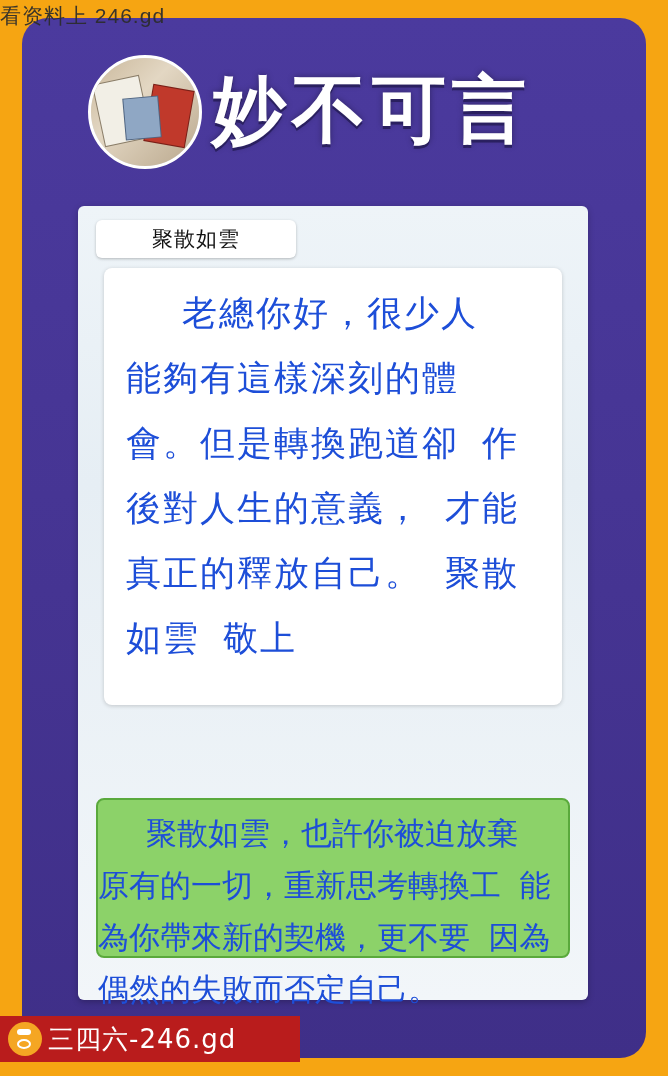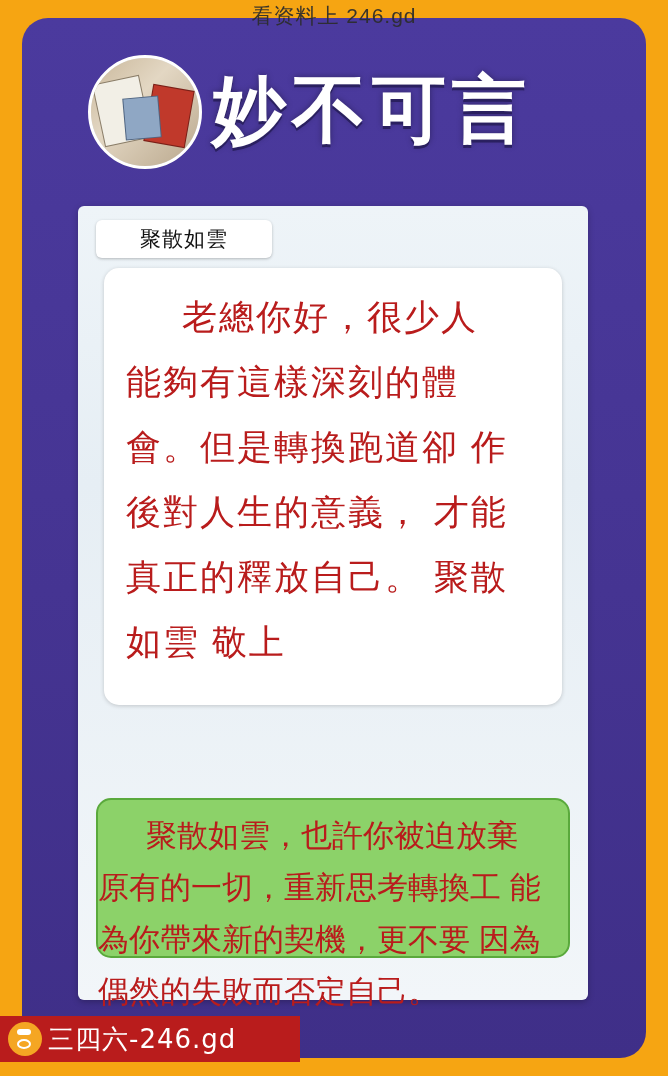--- a/index.html
+++ b/index.html
@@ -31,21 +31,20 @@
   }
   .purple-card.inner-shade {
     background: linear-gradient(180deg, #4b3a9e 0%, #453492 55%, #3f2f88 100%);
   }
   
   .watermark-top {
     position: absolute;
     top: 2px;
     left: 0;
     width: 100%;
-    text-align: center;
     color: #2c2c2c;
     font-size: 21px;
     letter-spacing: 1px;
     font-family: "Liberation Sans", sans-serif;
     z-index: 40;
     opacity: 0.92;
   }
   
   .header {
     position: absolute;
@@ -125,21 +124,21 @@
     box-shadow: 0 2px 6px rgba(0,0,0,0.25);
   }
   
   .name-tag {
     position: absolute;
     left: 18px;
     top: 14px;
     min-width: 140px;
     height: 38px;
     line-height: 38px;
-    padding: 0 18px;
+    padding: 0 30px;
     background: #ffffff;
     border-radius: 6px;
     box-shadow: 0 1px 3px rgba(0,0,0,0.25);
     font-size: 21px;
     color: #111111;
     text-align: center;
     font-family: "DejaVu Sans", sans-serif;
     letter-spacing: 1px;
   }
   .name-tag.right {
@@ -148,26 +147,26 @@
     background: linear-gradient(180deg, #88d96a 0%, #63c342 100%);
     color: #14330a;
     min-width: 128px;
     text-align: right;
     padding-right: 22px;
     border: 1px solid #4ea733;
   }
   
   .bubble {
     position: absolute;
-    border-radius: 15px;
-    font-family: Liberation Sans, sans-serif;
+    border-radius: 8px;
+    font-family: Liberation Mono, monospace;
     font-size: 35px;
     line-height: 65px;
     letter-spacing: 2px;
-    color: #b91c1c;
+    color: #1d4ed8;
     box-sizing: border-box;
   }
   .bubble-white {
     left: 26px;
     top: 62px;
     width: 458px;
     height: 437px;
     background: #ffffff;
     padding: 16px 22px 10px 22px;
     box-shadow: 0 1px 4px rgba(0,0,0,0.18);

